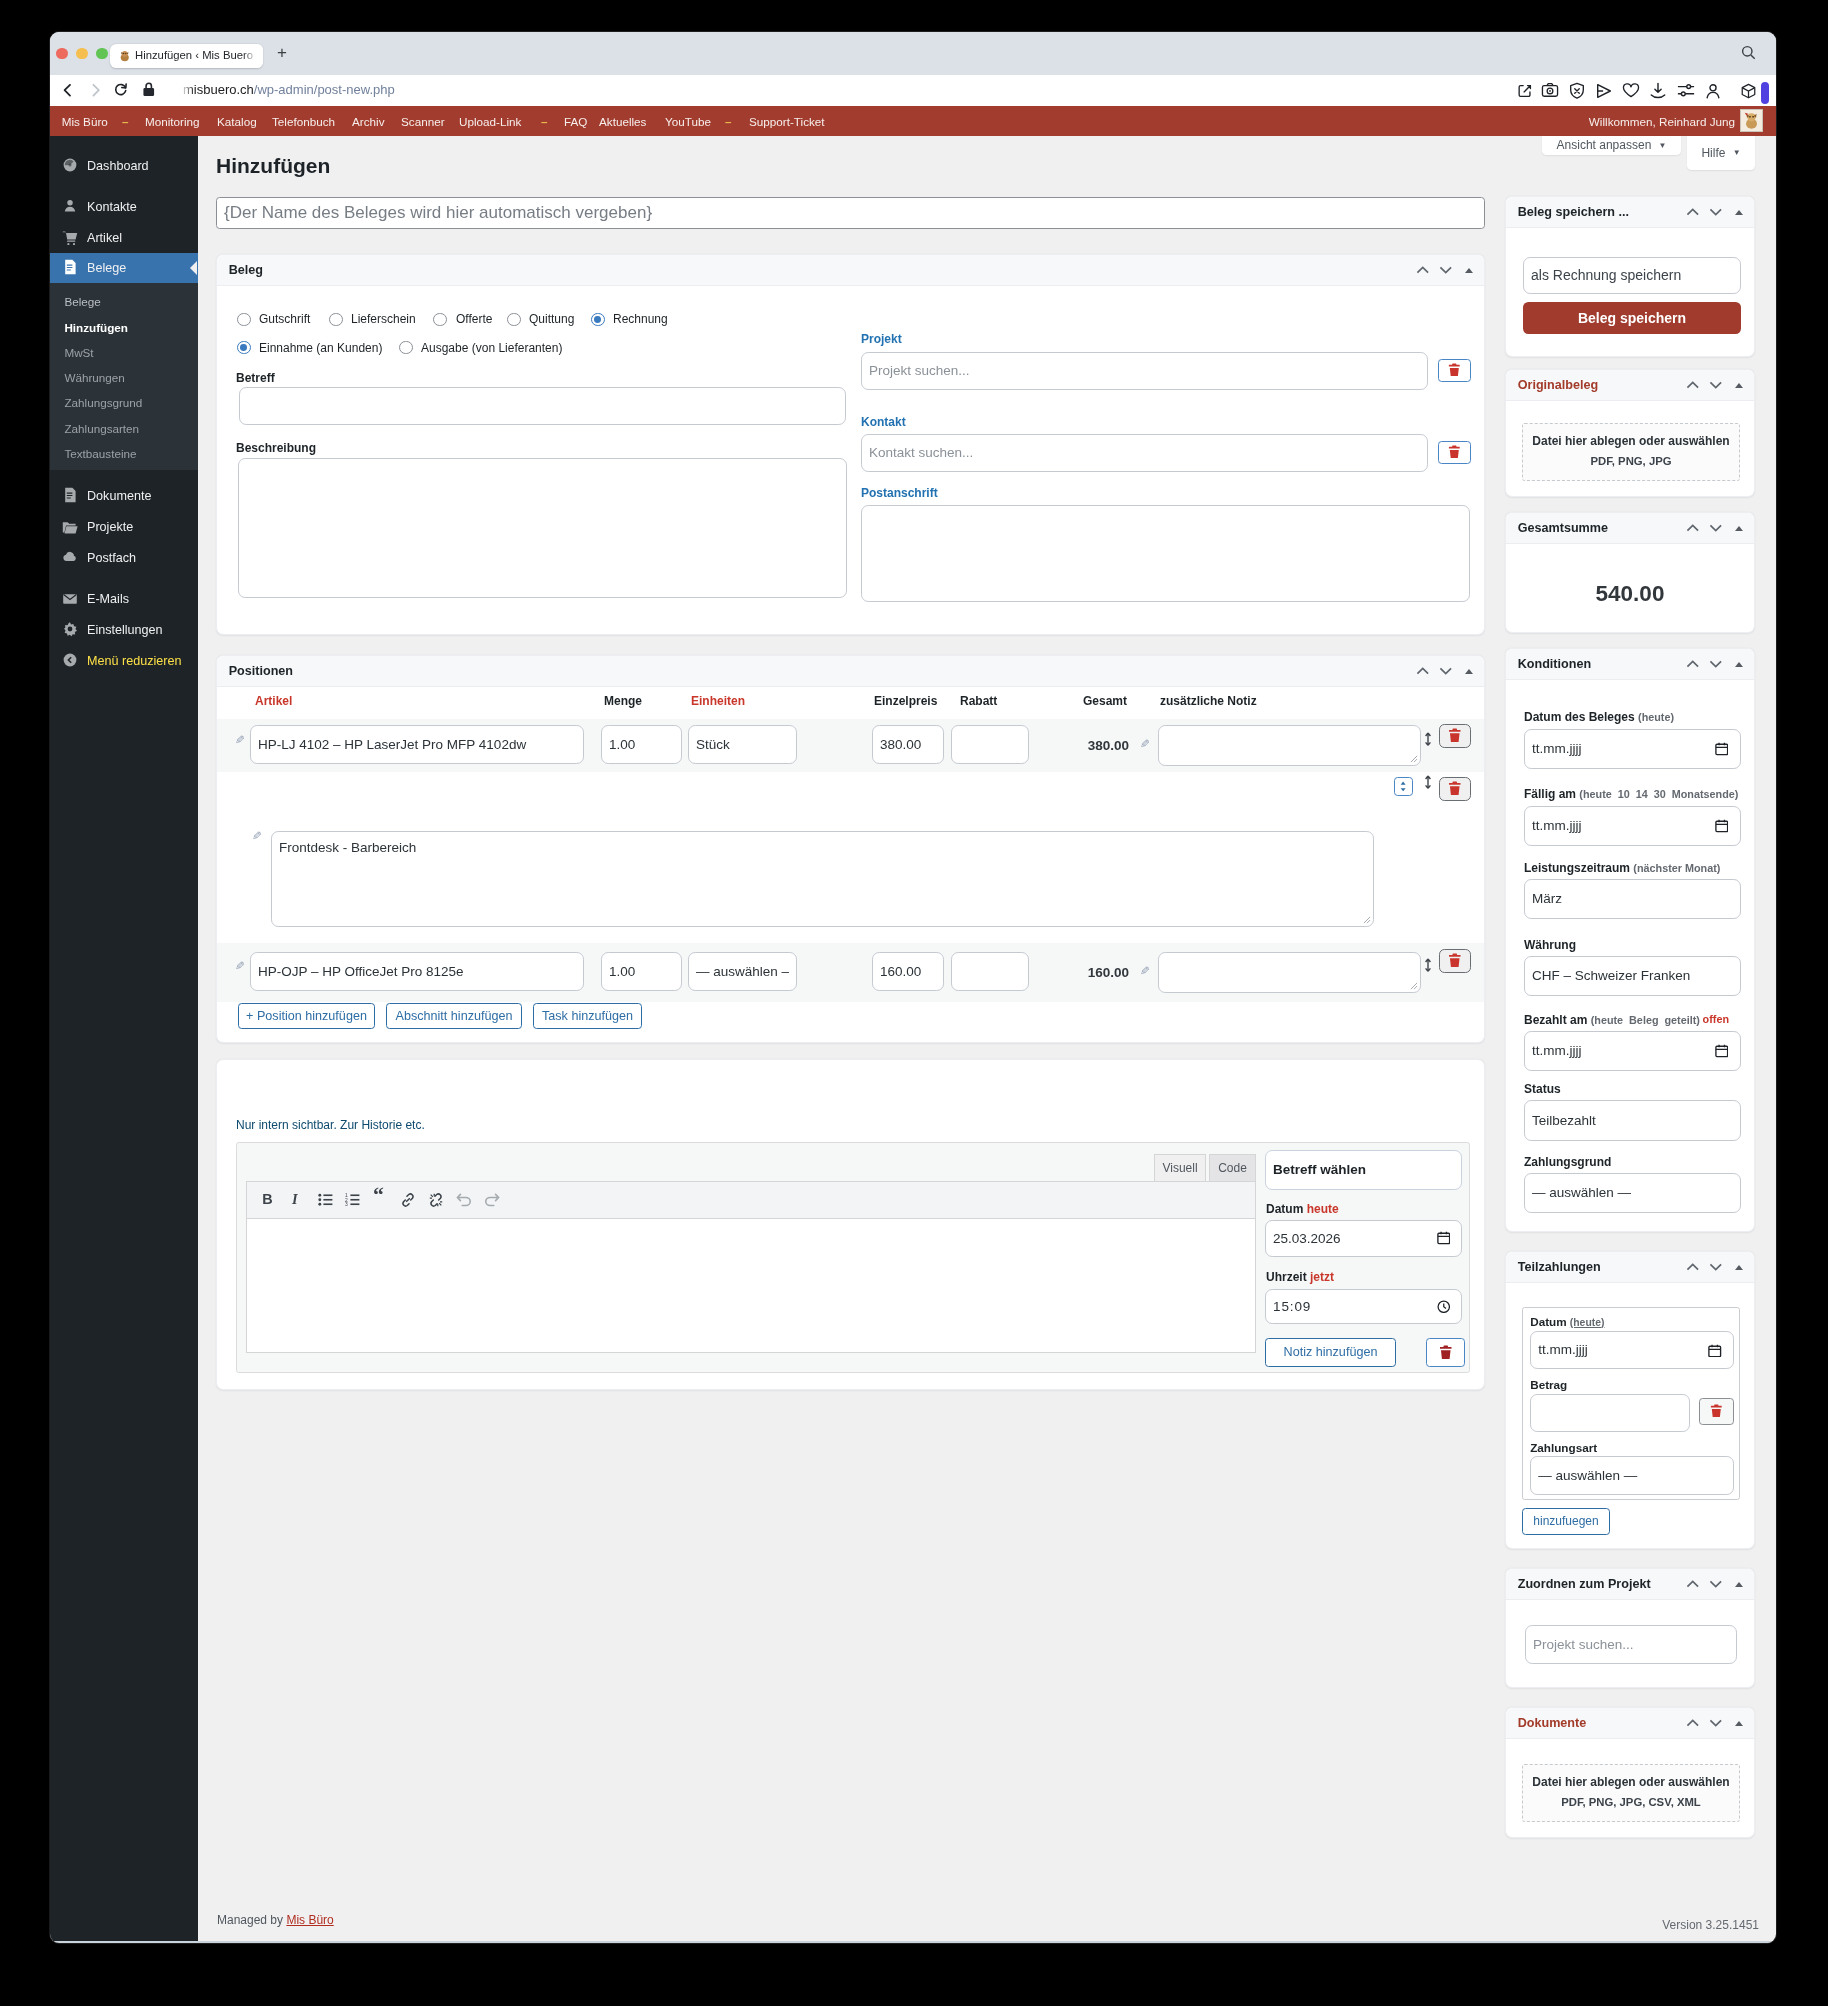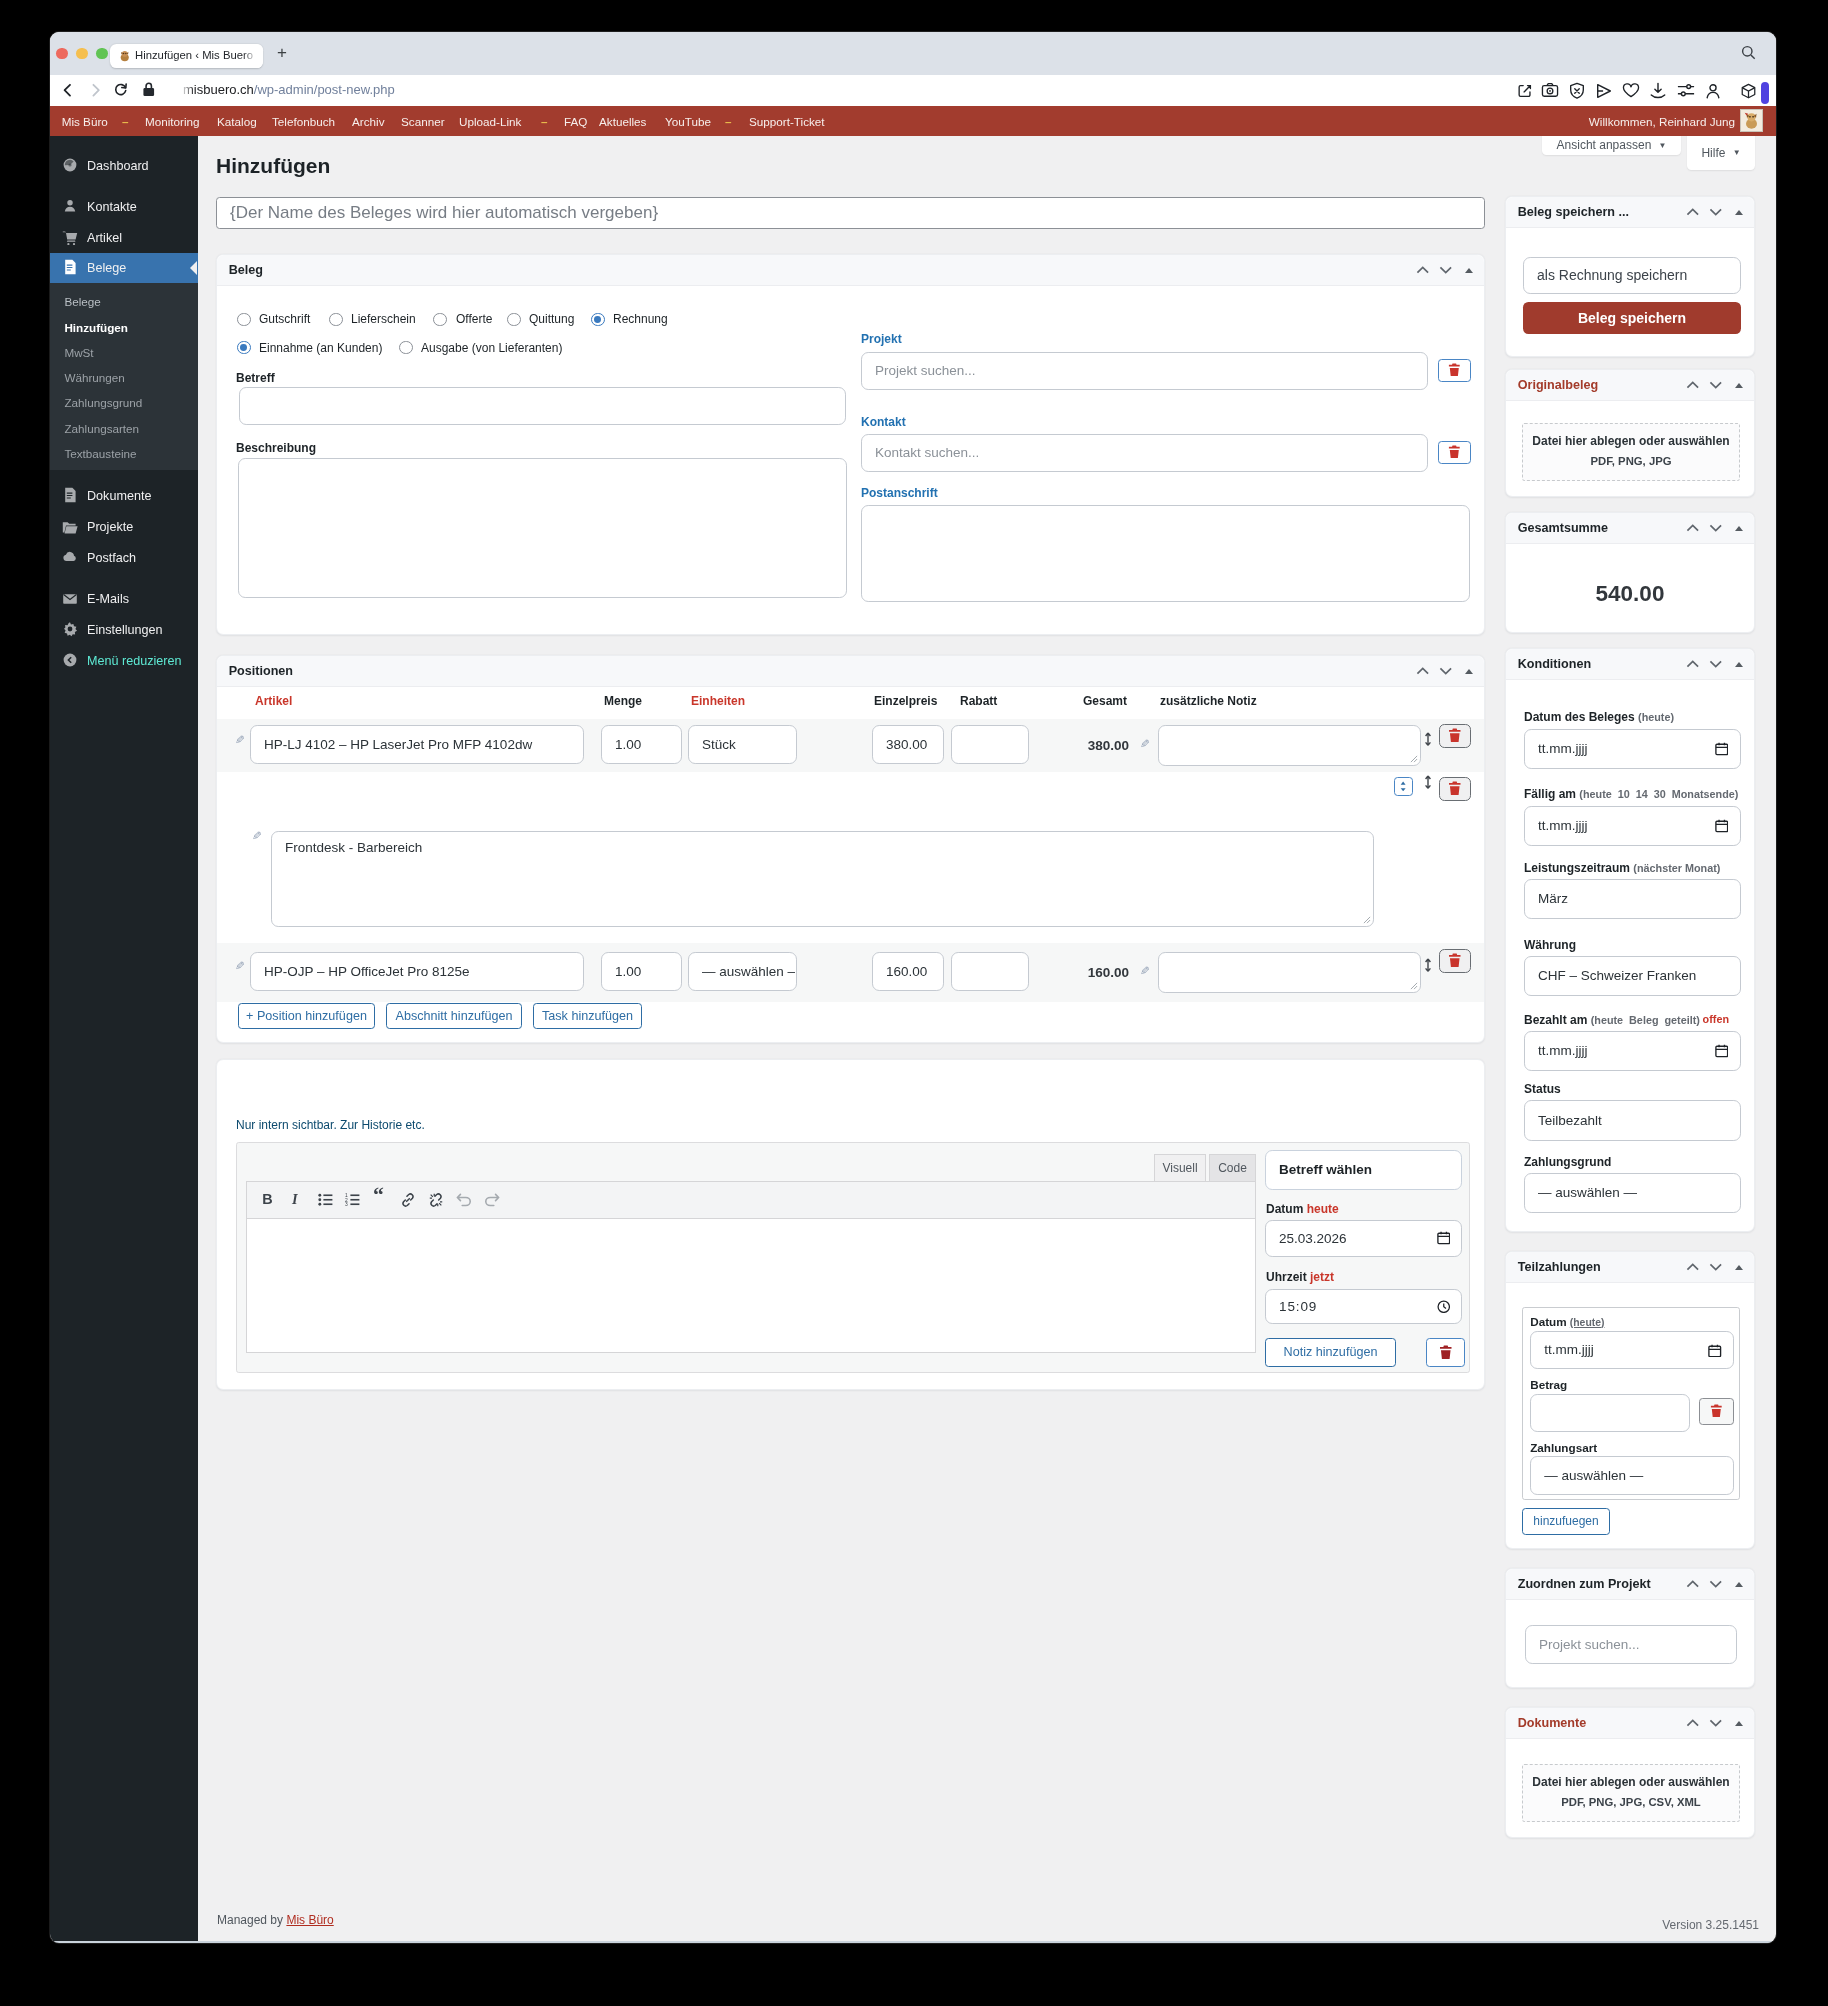--- a/index.html
+++ b/index.html
@@ -30,21 +30,21 @@
 
 .box{position:absolute;background:#fff;border-radius:7.2px;box-shadow:0 0.9px 1.8px rgba(20,28,40,.07);border:0.9px solid #eceef1}
 .bh{position:absolute;left:0;right:0;top:0;height:31.5px;background:#f7f8fa;border-bottom:0.9px solid #ecedf0;border-radius:7.2px 7.2px 0 0}
 .bt{position:absolute;left:11.7px;top:8px;font-size:12.6px;font-weight:700;color:#1d2327}
 .chevs{position:absolute;right:10.8px;top:0;height:31.5px;display:flex;align-items:center;gap:10px}
 .tri{width:0;height:0;border-left:4.5px solid transparent;border-right:4.5px solid transparent;border-bottom:5.9px solid #555b61;margin-left:2.7px}
 .lb{position:absolute;font-size:12px;font-weight:700;color:#1d2327;white-space:nowrap}
 .sm{font-weight:600;font-size:10.8px;color:#646970}
 .blu{color:#2271b1}
 .red{color:#c9362a}
-.inp{position:absolute;background:#fff;border:0.9px solid #c5cad1;border-radius:7.2px;font-size:13.5px;color:#2c3338;display:flex;align-items:center;padding:0 13px;white-space:nowrap;overflow:hidden}
+.inp{position:absolute;background:#fff;border:0.9px solid #c5cad1;border-radius:7.2px;font-size:13.5px;color:#2c3338;display:flex;align-items:center;padding:0 7px;white-space:nowrap;overflow:hidden}
 .ph{color:#8b9198}
 .ta{align-items:flex-start;padding-top:8px}
 .rd{position:absolute;width:13.5px;height:13.5px;border:1.4px solid #8b9097;border-radius:50%;background:#fff}
 .rd.sel{border-color:#3a7abf}
 .rd.sel::after{content:'';position:absolute;inset:2.3px;background:#3a7abf;border-radius:50%}
 .rlb{position:absolute;font-size:12px;font-weight:400;color:#1d2327;white-space:nowrap}
 .btn2{position:absolute;border:0.9px solid #2e6da4;color:#2e6da4;background:#fff;border-radius:3.6px;font-size:12.6px;display:flex;align-items:center;justify-content:center;white-space:nowrap}
 .pencil{position:absolute;color:#8b9ab0;font-size:11.7px;transform:scaleX(-1)}
 .trbtn{position:absolute;display:flex;align-items:center;justify-content:center}
 .gesamt{position:absolute;font-size:13.5px;font-weight:700;color:#32373c;text-align:right}
@@ -224,21 +224,21 @@
   <span class="mi" style="top:456px">E-Mails</span>
   <svg class="mico" style="top:485px" viewBox="0 0 20 20">
         <path fill="#a7aaad" d="M10 1.5l1.2 2.8 3-.7.8 3 3 .7-1.2 2.7 2 2.3-2.7 1.5.3 3-3-.3-1.5 2.7-2.2-2-2.7 1.3-.7-3-3-.7 1.2-2.8-2-2.2L4.2 8l-.3-3 3 .3L8.4 2.5z"></path>
         <circle cx="10" cy="10" r="3" fill="#1d2327"></circle>
       </svg>
   <span class="mi" style="top:487px">Einstellungen</span>
   <svg class="mico" style="top:516px" viewBox="0 0 20 20">
         <circle cx="10" cy="10" r="8" fill="#a7aaad"></circle>
         <path d="M11.5 6.5 L8 10 l3.5 3.5" fill="none" stroke="#1d2327" stroke-width="2"></path>
       </svg>
-  <span class="mi" style="top:518px;color:#5eead4">Menü reduzieren</span>
+  <span class="mi" style="top:518px;color:#fde047">Menü reduzieren</span>
 </div>
 
 <div class="abs" style="left:1492px;top:104px;width:139px;height:19px;background:#fff;border-radius:0 0 4.5px 4.5px;box-shadow:0 0.9px 1.8px rgba(0,0,0,.08);color:#50575e;font-size:12px;display:flex;align-items:center;justify-content:center;gap:7.2px">Ansicht anpassen <span style="font-size:8px">▼</span></div>
 <div class="abs" style="left:1637px;top:104px;width:68px;height:34px;background:#fff;border-radius:0 0 4.5px 4.5px;box-shadow:0 0.9px 1.8px rgba(0,0,0,.08);color:#50575e;font-size:12px;display:flex;align-items:center;justify-content:center;gap:7.2px">Hilfe <span style="font-size:8px">▼</span></div>
 
 <span class="abs" style="left:166px;top:122px;font-size:21px;font-weight:600;color:#1d2327">Hinzufügen</span>
 <div class="inp" style="left:166px;top:165px;width:1269px;height:32px;border-color:#8c9096;border-radius:3.6px;font-size:17px">
       <span class="ph" style="color:#777d85">{Der Name des Beleges wird hier automatisch vergeben}</span>
     </div>
 

